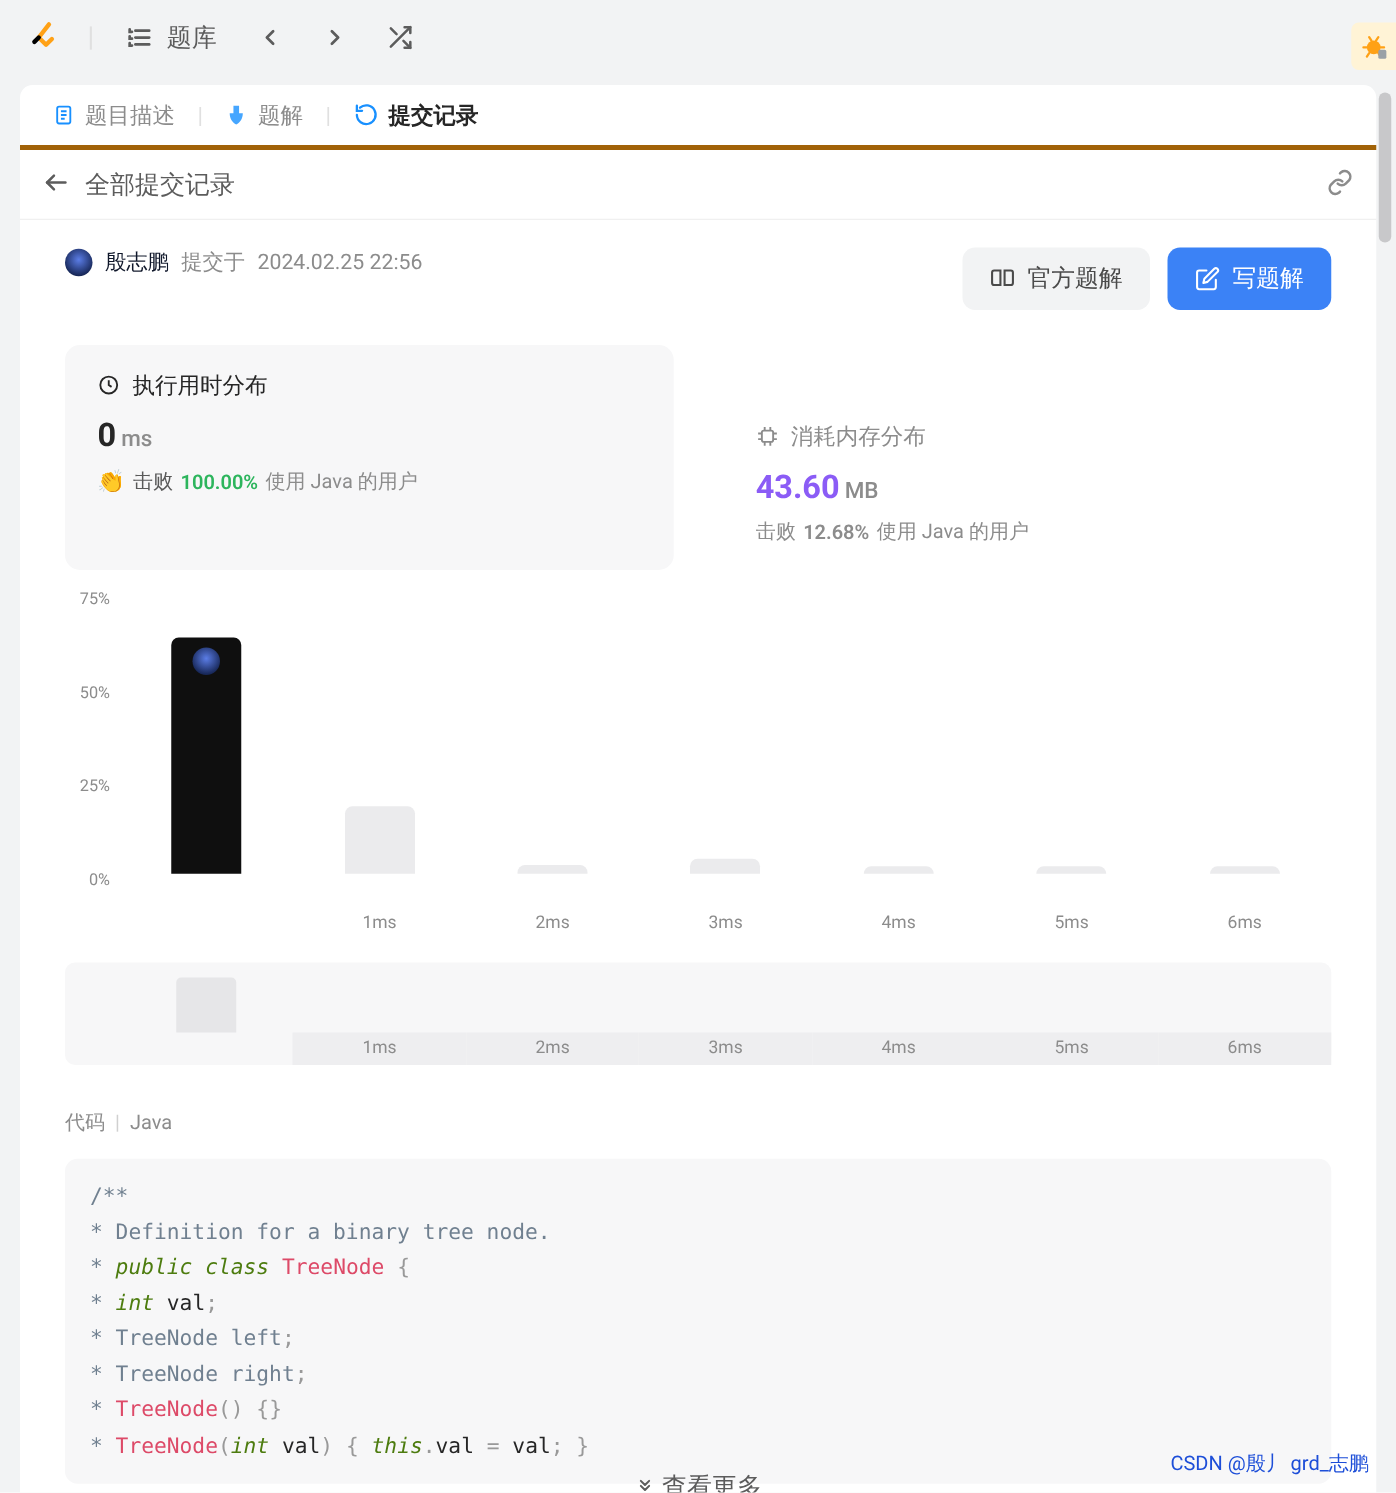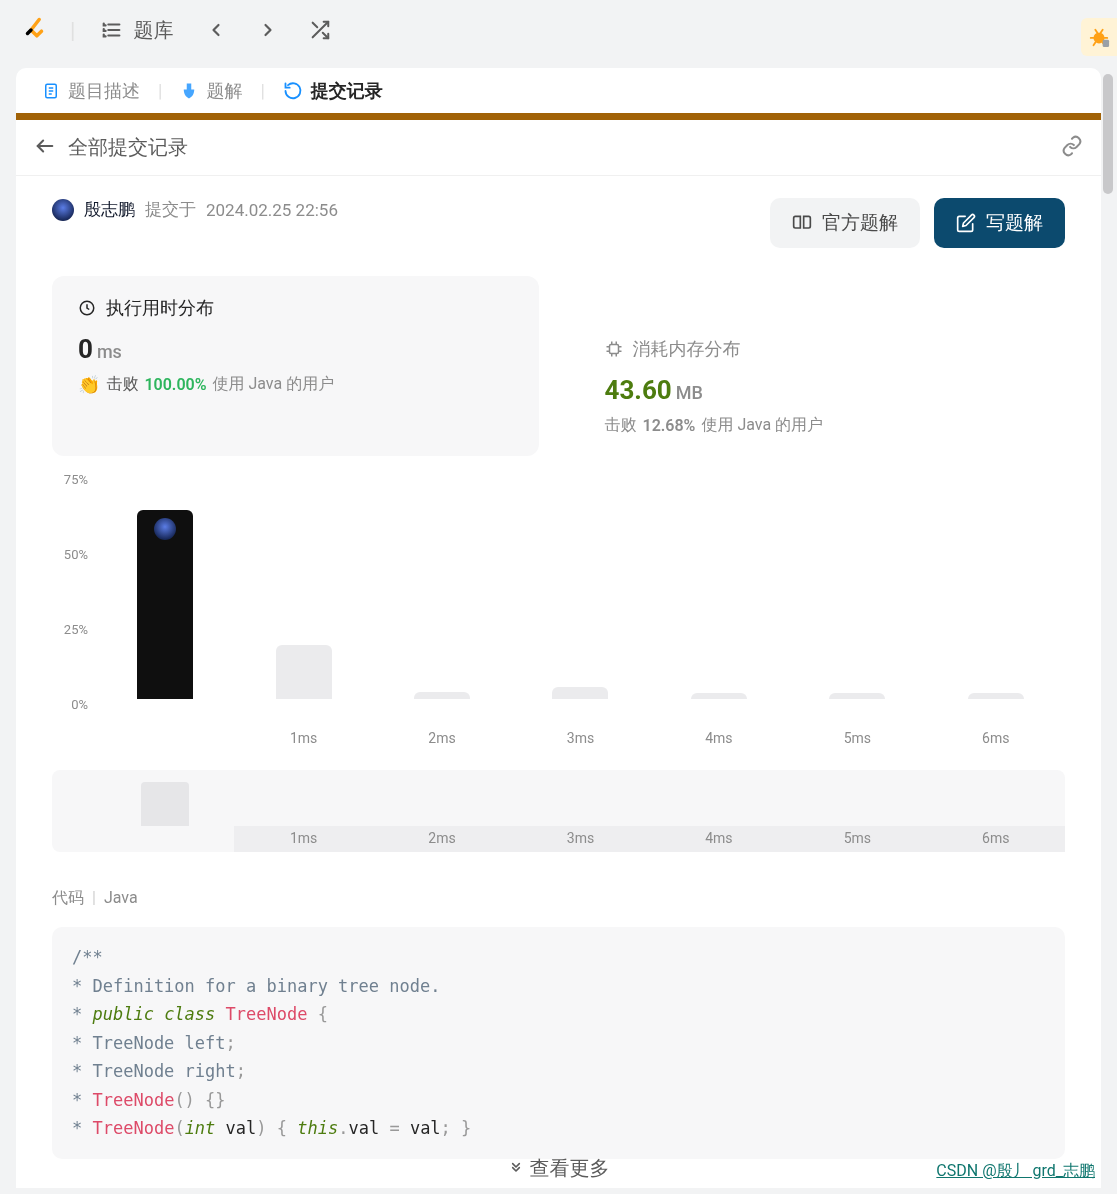--- a/index.html
+++ b/index.html
@@ -5,47 +5,47 @@
 * { box-sizing: border-box; margin: 0; padding: 0; }
 body { font-family: -apple-system, BlinkMacSystemFont, "Segoe UI", Roboto, "Helvetica Neue", Arial, sans-serif; background: #f2f3f4; color: #262626; width: 1117px; height: 1194px; overflow: hidden; position: relative; }
 .topbar { height: 60px; display: flex; align-items: center; padding: 0 24px; gap: 18px; }
 .logo { width: 28px; height: 28px; }
 .topbar-sep { color: #e0e0e0; font-size: 22px; }
 .topbar-btn { display: flex; align-items: center; gap: 10px; font-size: 20px; color: #5c5c5c; cursor: pointer; padding: 6px 8px; }
 .topbar-btn svg { stroke: #5c5c5c; }
 .nav-arrow { width: 34px; height: 34px; display: flex; align-items: center; justify-content: center; cursor: pointer; }
 .bug-icon { position: absolute; right: 0; top: 18px; width: 36px; height: 38px; background: #fff3d6; display: flex; align-items: center; justify-content: center; border-top-left-radius: 6px; border-bottom-left-radius: 6px; }
 .main-panel { background: #fff; margin: 8px 16px 0 16px; border-radius: 10px 10px 0 0; min-height: 1120px; position: relative; }
-.tabbar { height: 52px; display: flex; align-items: center; padding: 0 14px; border-bottom: 7px solid #a16207; gap: 6px; }
+.tabbar { height: 52px; display: flex; align-items: center; padding: 0 14px; border-bottom: 4px solid #a16207; gap: 6px; }
 .tab { display: flex; align-items: center; gap: 8px; font-size: 18px; color: #8c8c8c; padding: 8px 12px; cursor: pointer; }
 .tab.active { color: #262626; font-weight: 600; }
 .tab-sep { color: #e0e0e0; font-size: 18px; }
 .subheader { height: 56px; display: flex; align-items: center; padding: 0 18px; border-bottom: 1px solid #f0f0f0; }
 .back-arrow { margin-right: 12px; cursor: pointer; color: #5c5c5c; }
 .subheader-title { font-size: 20px; color: #5c5c5c; }
 .link-icon { margin-left: auto; color: #8c8c8c; cursor: pointer; }
 .content { padding: 22px 36px; }
 .header-row { display: flex; align-items: flex-start; }
 .status-left { flex: 1; }
 .status-text { color: #2db55d; font-size: 28px; font-weight: 500; margin-bottom: 10px; }
 .meta-row { display: flex; align-items: center; gap: 10px; font-size: 17px; color: #8c8c8c; }
 .avatar { width: 22px; height: 22px; border-radius: 50%; background: radial-gradient(circle at 50% 40%, #5b7de6 0%, #1a2b5e 70%, #0a1530 100%); }
 .meta-name { color: #0f172a; font-weight: 500; }
 .action-buttons { display: flex; gap: 14px; }
 .btn { display: flex; align-items: center; gap: 10px; padding: 12px 22px; border-radius: 10px; font-size: 19px; cursor: pointer; border: none; font-family: inherit; }
 .btn-grey { background: #f2f3f4; color: #4a4a4a; }
-.btn-green { background: #0c4a6e; color: #fff; justify-content: space-between; }
+.btn-green { background: #3b82f6; color: #fff; justify-content: space-between; }
 .stats-row { display: flex; gap: 40px; margin-top: 28px; }
 .stat-card { flex: 1; border-radius: 12px; padding: 20px 26px; }
 .stat-card.active { background: #f7f7f8; }
 .stat-header { display: flex; align-items: center; gap: 10px; font-size: 18px; color: #262626; margin-bottom: 14px; }
 .stat-card.inactive .stat-header { color: #8c8c8c; margin-top: 41px; }
 .stat-value { font-size: 26px; font-weight: 700; }
 .stat-unit { font-size: 18px; color: #8c8c8c; font-weight: 500; margin-left: 4px; }
-.stat-card.inactive .stat-value { color: #4d7c0f; }
+.stat-card.inactive .stat-value { color: #8b5cf6; }
 .stat-beat { display: flex; align-items: center; gap: 6px; margin-top: 10px; font-size: 16px; color: #8c8c8c; }
 .clap { color: #2db55d; font-size: 18px; }
 .beat-label { color: #595959; }
 .beat-pct { color: #2db55d; font-weight: 600; text-align: center; }
 .stat-card.inactive .beat-label, .stat-card.inactive .beat-pct { color: #8c8c8c; }
 .chart-wrap { margin-top: 18px; }
 .chart { position: relative; height: 250px; padding-left: 44px; }
 .y-axis { position: absolute; left: 0; top: 0; bottom: 20px; width: 40px; }
 .y-label { position: absolute; right: 4px; font-size: 13px; color: #8c8c8c; }
 .bars-area { position: relative; height: 225px; display: flex; align-items: flex-end; }
@@ -65,21 +65,21 @@
 .mini-label:first-child { background: transparent; }
 .code-section { margin-top: 36px; }
 .code-header { font-size: 16px; color: #8c8c8c; margin-bottom: 18px; }
 .code-sep { color: #d0d0d0; margin: 0 8px; }
 .code-block { background: #f7f7f8; border-radius: 10px; padding: 16px 20px; font-family: Consolas, Monaco, monospace; font-size: 17px; line-height: 1.68; }
 .c-comment { color: #708090; }
 .c-kw { color: #4d7c0f; font-style: italic; }
 .c-class { color: #dd4a68; }
 .c-punct { color: #999; }
 .show-more { position: absolute; bottom: 6px; left: 50%; transform: translateX(-50%); display: flex; align-items: center; gap: 6px; font-size: 20px; color: #5c5c5c; cursor: pointer; }
-.watermark { position: absolute; right: 22px; bottom: 12px; color: #0f766e; font-size: 16px; text-decoration: underline; }
+.watermark { position: absolute; right: 22px; bottom: 12px; color: #1d4ed8; font-size: 16px; }
 .scrollbar { position: absolute; right: 2px; top: 72px; bottom: 0; width: 14px; }
 .scroll-thumb { width: 10px; height: 120px; background: #c8c8ca; border-radius: 5px; margin: 2px auto 0; }
 </style>
 </head>
 <body>
 
 <div class="topbar">
   <div class="logo">
     <svg viewBox="0 0 24 24" width="28" height="28">
         <path d="M13 3 L6 12 L11 17 L15 13" fill="none" stroke="#FFA116" stroke-width="3" stroke-linecap="round" stroke-linejoin="round"></path>
@@ -308,20 +308,21 @@
     </div>
 
     <div class="code-section">
       <div class="code-header">
         <span>代码</span><span class="code-sep">|</span><span>Java</span>
       </div>
       <div class="code-block" id="codeblock">
           <div class="c-comment">/**</div>
           <div class="c-comment"> * Definition for a binary tree node.</div>
           <div><span class="c-comment"> * </span><span class="c-kw">public class</span><span> </span><span class="c-class">TreeNode</span><span> </span><span class="c-punct">{</span></div>
+          <div><span class="c-comment"> *     </span><span class="c-kw">int</span><span> val</span><span class="c-punct">;</span></div>
           <div><span class="c-comment"> *     TreeNode left</span><span class="c-punct">;</span></div>
           <div><span class="c-comment"> *     TreeNode right</span><span class="c-punct">;</span></div>
           <div><span class="c-comment"> *     </span><span class="c-class">TreeNode</span><span class="c-punct">() {}</span></div>
           <div><span class="c-comment"> *     </span><span class="c-class">TreeNode</span><span class="c-punct">(</span><span class="c-kw">int</span><span> val</span><span class="c-punct">) { </span><span class="c-kw">this</span><span class="c-punct">.</span><span>val </span><span class="c-punct">= </span><span>val</span><span class="c-punct">; }</span></div>
         </div>
     </div>
   </div>
 
   <div class="show-more">
     <svg width="16" height="16" viewBox="0 0 24 24" fill="none" stroke="#5c5c5c" stroke-width="2.4" stroke-linecap="round" stroke-linejoin="round">

